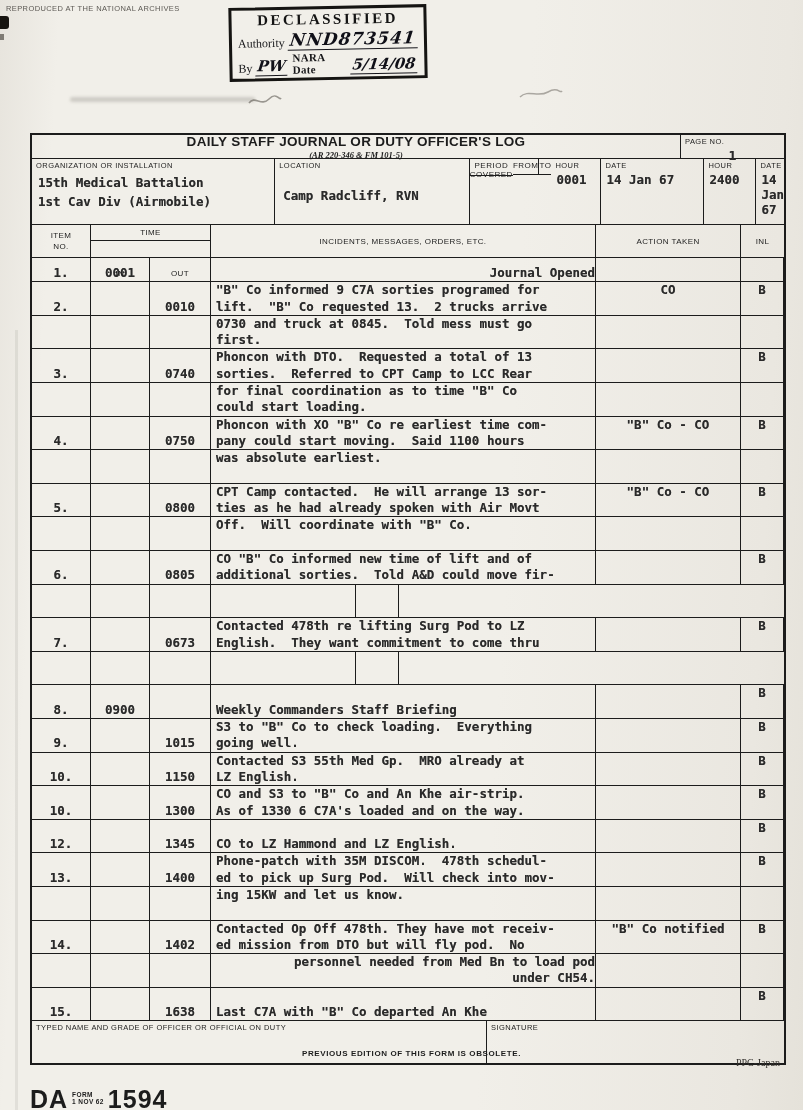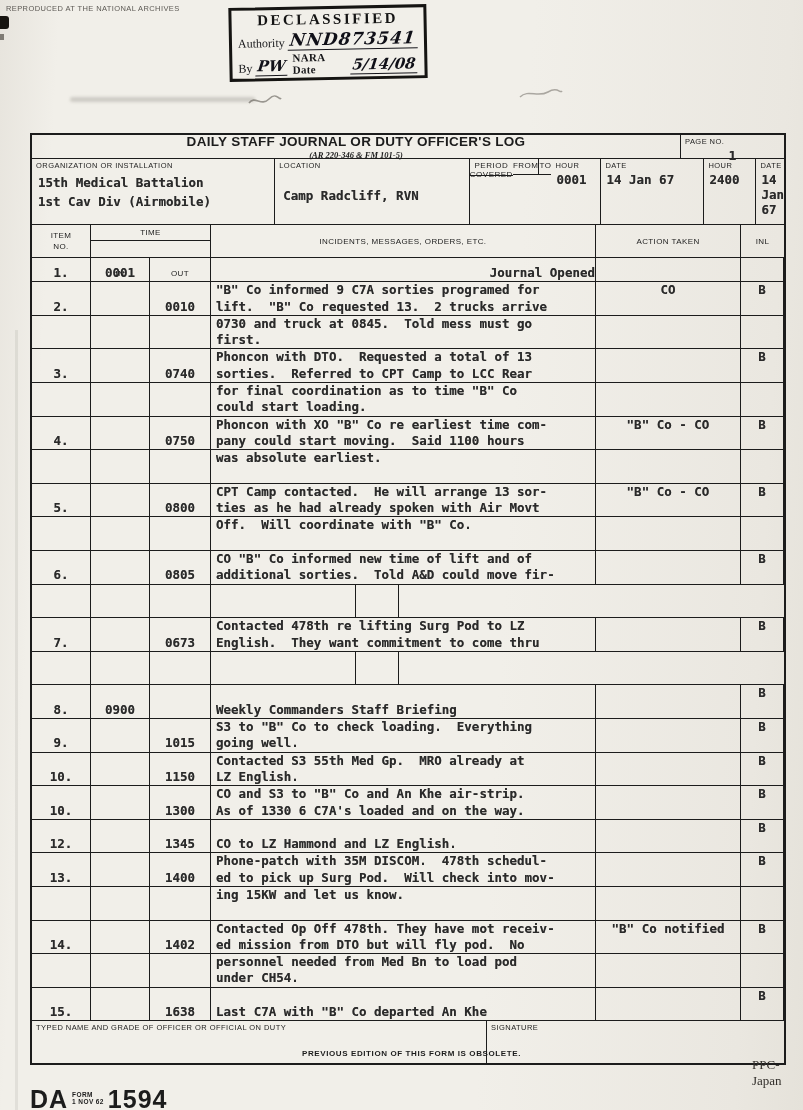--- a/index.html
+++ b/index.html
@@ -106,21 +106,21 @@
   .foot-row{height:42px;border-bottom:none;}
   .name-cell{flex:1;}
   .sig-cell{width:297px;}
 
   
   .da-line{position:absolute;left:30px;top:1087px;display:flex;align-items:flex-start;gap:4px;}
   .da-big{font-size:25px;font-weight:900;letter-spacing:1px;line-height:24px;font-family:"Liberation Sans",sans-serif;}
   .da-stack{display:flex;flex-direction:column;margin-top:4px;line-height:7px;}
   .da-stack span{font-size:6.5px;font-weight:bold;letter-spacing:.4px;}
   .prev-note{position:absolute;left:302px;top:1049px;font-size:8px;font-weight:bold;letter-spacing:.6px;}
-  .ppc{position:absolute;left:752px;top:1057px;font-size:13px;color:#33302c;font-family:"Liberation Serif",serif;}
+  .ppc{position:absolute;left:736px;top:1057px;font-size:10px;color:#33302c;font-family:"Liberation Serif",serif;}
 </style>
 </head>
 <body>
 
 <div>
 
   <div class="archive-note">REPRODUCED AT THE NATIONAL ARCHIVES</div>
   <div class="ink-blob"></div>
   <div class="ink-dash"></div>
   <div class="smudge"></div>
@@ -432,21 +432,21 @@
           <div class="bcell w-item ae">14.</div>
           <div class="bcell w-in ae" style="width: 59px;"></div>
           <div class="bcell w-out ae" style="width: 61px;">1402</div>
           <div class="bcell w-inc">
             <div class="pre">Contacted Op Off 478th. They have mot receiv-
 ed mission from DTO but will fly pod.  No</div>
           </div>
           <div class="bcell w-action at">"B" Co notified</div>
           <div class="bcell w-inl at">B</div>
         </div>
-        <div class="band" style="height: 32.6px;">
+        <div class="band" style="height: 32.6px; text-align: right;">
           <div class="bcell w-item ae"></div>
           <div class="bcell w-in ae" style="width: 59px;"></div>
           <div class="bcell w-out ae" style="width: 61px;"></div>
           <div class="bcell w-inc">
             <div class="pre">personnel needed from Med Bn to load pod
 under CH54.</div>
           </div>
           <div class="bcell w-action at"></div>
           <div class="bcell w-inl at"></div>
         </div>

